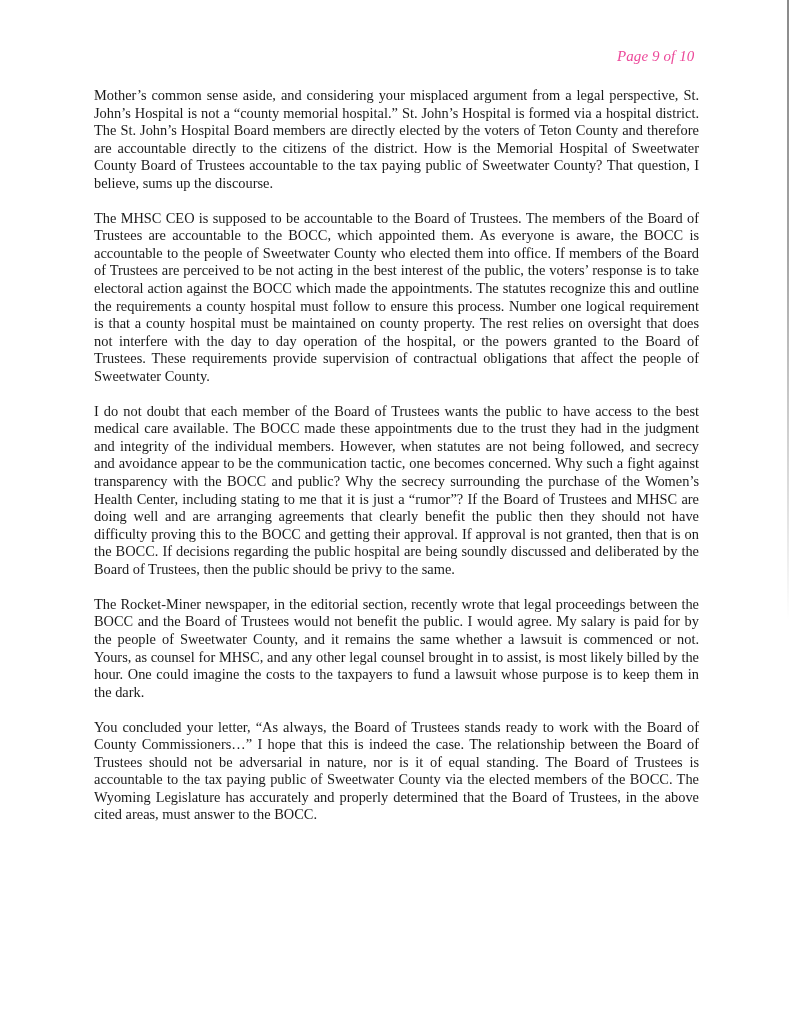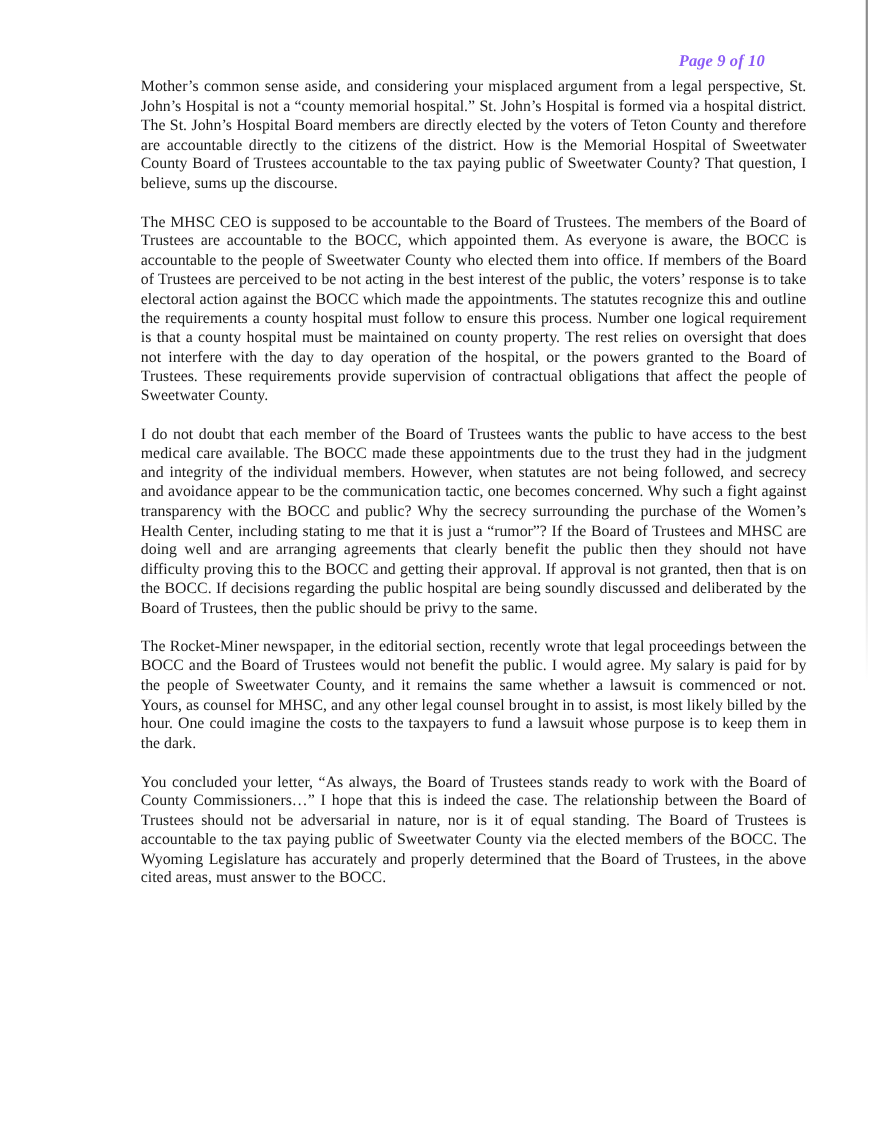--- a/index.html
+++ b/index.html
@@ -20,35 +20,34 @@
       right: 2px;
       top: 0;
       width: 2px;
       height: 620px;
       background: linear-gradient(to bottom, #8a8a8a 0%, #a5a5a5 40%, rgba(200,200,200,0.6) 80%, rgba(255,255,255,0) 100%);
     }
     .page-header {
       position: absolute;
       top: 48px;
       left: 617px;
-      font-weight: bold;
+      font-weight: normal;
       font-style: italic;
       font-size: 15px;
       letter-spacing: 0.1px;
-      color: #8b5cf6;
+      color: #ec4899;
     }
     .body-text {
       position: absolute;
-      top: 71px;
+      top: 87px;
       left: 94px;
       width: 605px;
       font-size: 14.4px;
       line-height: 17.55px;
       text-align: justify;
-      margin-left: 34px;
     }
     .body-text p {
       margin: 0 0 17.55px 0;
     }
   </style>
 </head>
 <body>
 
 <div class="page-edge"></div>
 

